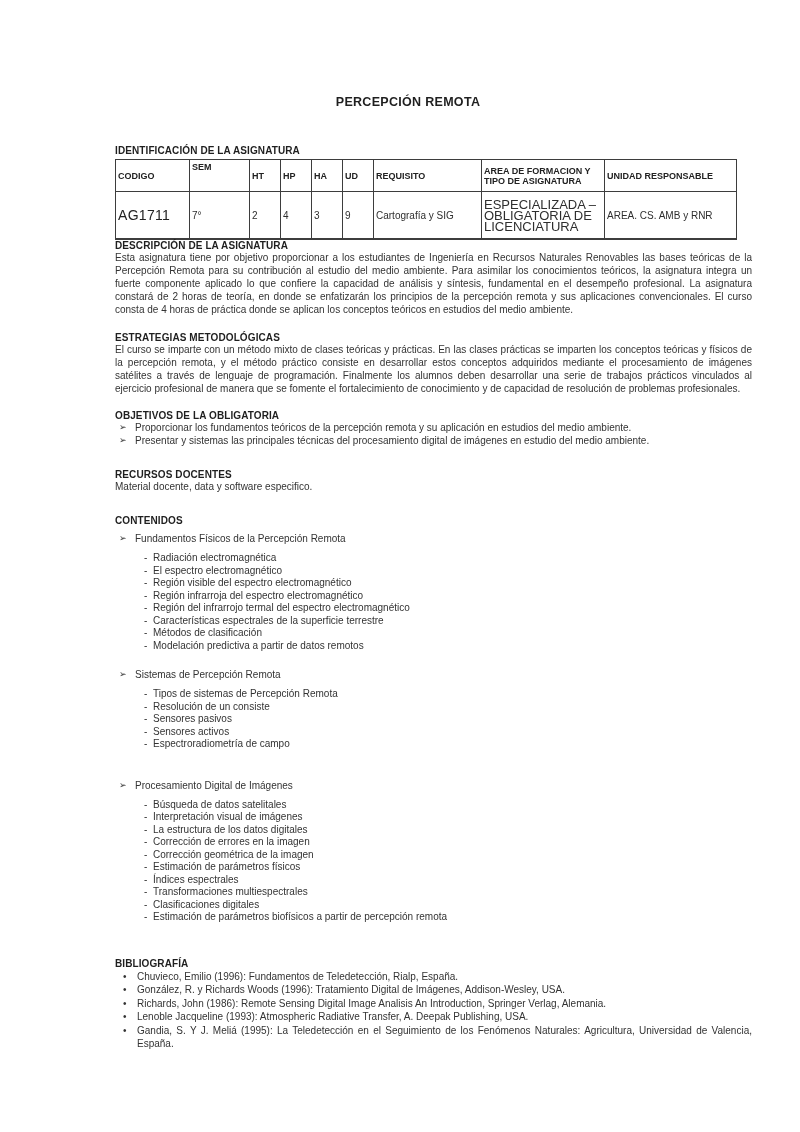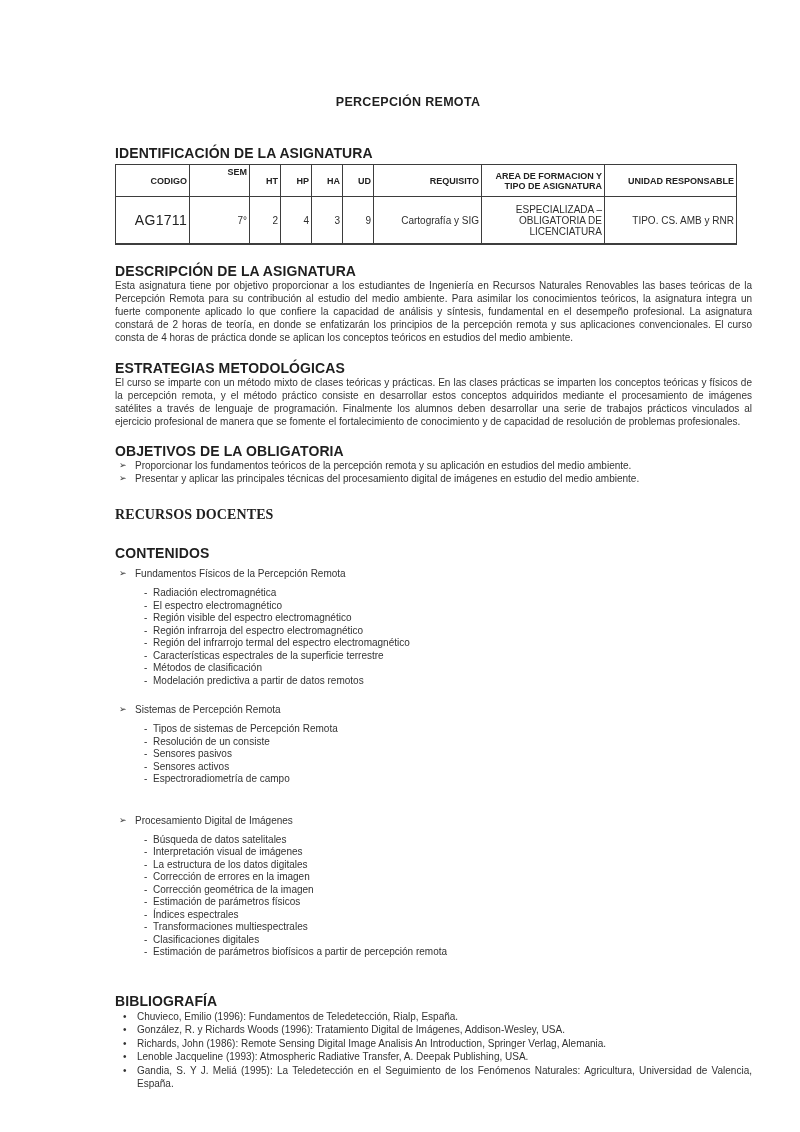--- a/index.html
+++ b/index.html
@@ -14,57 +14,57 @@
 
   .page-title {
     margin:0 -64px 36px -115px;
     text-align:center;
     font-size:12.5px; font-weight:bold;
     letter-spacing:0.3px;
     color:#1f1f1f;
   }
 
   .sec-heading {
-    font-size:14px; font-weight:bold;
+    font-size:10px; font-weight:bold;
     color:#1f1f1f;
     margin:0 0 0 0;
     letter-spacing:0.1px;
   }
 
   
   .id-table {
     width:621px; table-layout:fixed;
     border-collapse:collapse;
     margin-top:3px;
   }
   .id-table th, .id-table td {
     border:1px solid #3d3d3d;
-    text-align:right; vertical-align:middle;
+    text-align:left; vertical-align:middle;
     padding:1px 2px;
     overflow:hidden;
   }
   .id-table { border-bottom:2px solid #3d3d3d; }
   .id-table th { font-size:9px; font-weight:bold; height:28px; color:#222; }
   .id-table th.th-sem { vertical-align:top; padding-top:2px; }
   .id-table td { font-size:10px; height:44px; color:#2e2e2e; }
   .id-table td.td-codigo { font-size:14px; letter-spacing:0.3px; color:#222; }
-  .id-table td.td-area { font-size:10px; line-height:11px; }
+  .id-table td.td-area { font-size:13px; line-height:11px; }
 
   
   .para {
     font-size:10px; line-height:13px;
     text-align:justify;
     margin:0; color:#333;
   }
 
   .sec { margin:0; }
-  .sec.descripcion   { margin-top:18px; }
+  .sec.descripcion   { }
   .sec.estrategias   { margin-top:16px; }
   .sec.objetivos     { margin-top:15px; }
-  .sec.recursos      { margin-top:22px;font-family:Liberation Serif, serif; }
+  .sec.recursos      { margin-top:22px; }
   .sec.contenidos    { margin-top:22px; }
   .sec.bibliografia  { margin-top:34px; }
 
   
   .arrow-row { display:flex; align-items:flex-start; font-size:10px; line-height:13px; color:#333; }
   .arrow-glyph { width:16px; flex:0 0 16px; margin-left:4px; font-size:9px; line-height:13px; color:#333; }
   .arrow-text { flex:1; }
 
   
   .objetivos .arrow-row { margin-top:0; }
@@ -122,21 +122,21 @@
       </tr>
       <tr>
         <td class="td-codigo">AG1711</td>
         <td>7°</td>
         <td>2</td>
         <td>4</td>
         <td>3</td>
         <td>9</td>
         <td>Cartografía y SIG</td>
         <td class="td-area">ESPECIALIZADA – OBLIGATORIA DE LICENCIATURA</td>
-        <td>TIPO. CS. AMB y RNR</td>
+        <td>AREA. CS. AMB y RNR</td>
       </tr>
     </tbody>
       </table>
   </div>
 
   <div class="sec descripcion">
     <div class="sec-heading">DESCRIPCIÓN DE LA ASIGNATURA</div>
     <p class="para">Esta asignatura tiene por objetivo proporcionar a los estudiantes de Ingeniería en Recursos Naturales Renovables las bases teóricas de la Percepción Remota para su contribución al estudio del medio ambiente. Para asimilar los conocimientos teóricos, la asignatura integra un fuerte componente aplicado lo que confiere la capacidad de análisis y síntesis, fundamental en el desempeño profesional. La asignatura constará de 2 horas de teoría, en donde se enfatizarán los principios de la percepción remota y sus aplicaciones convencionales. El curso consta de 4 horas de práctica donde se aplican los conceptos teóricos en estudios del medio ambiente.</p>
   </div>
 
@@ -149,27 +149,28 @@
     <div class="sec-heading">OBJETIVOS DE LA OBLIGATORIA</div>
     <div>
 
         <div class="arrow-row">
           <span class="arrow-glyph">➢</span>
           <span class="arrow-text">Proporcionar los fundamentos teóricos de la percepción remota y su aplicación en estudios del medio ambiente.</span>
         </div>
 
         <div class="arrow-row">
           <span class="arrow-glyph">➢</span>
-          <span class="arrow-text">Presentar y aplicar las principales técnicas del procesamiento digital de imágenes en estudio del medio ambiente.</span>
+          <span class="arrow-text">Presentar y sistemas las principales técnicas del procesamiento digital de imágenes en estudio del medio ambiente.</span>
         </div>
       </div>
   </div>
 
   <div class="sec recursos">
     <div class="sec-heading">RECURSOS DOCENTES</div>
+    <p class="recursos-body">Material docente, data y software especifico.</p>
   </div>
 
   <div class="sec contenidos">
     <div class="sec-heading">CONTENIDOS</div>
 
     <div class="topic t1">
       <div class="arrow-row">
         <span class="arrow-glyph">➢</span>
         <span class="arrow-text">Fundamentos Físicos de la Percepción Remota</span>
       </div>

